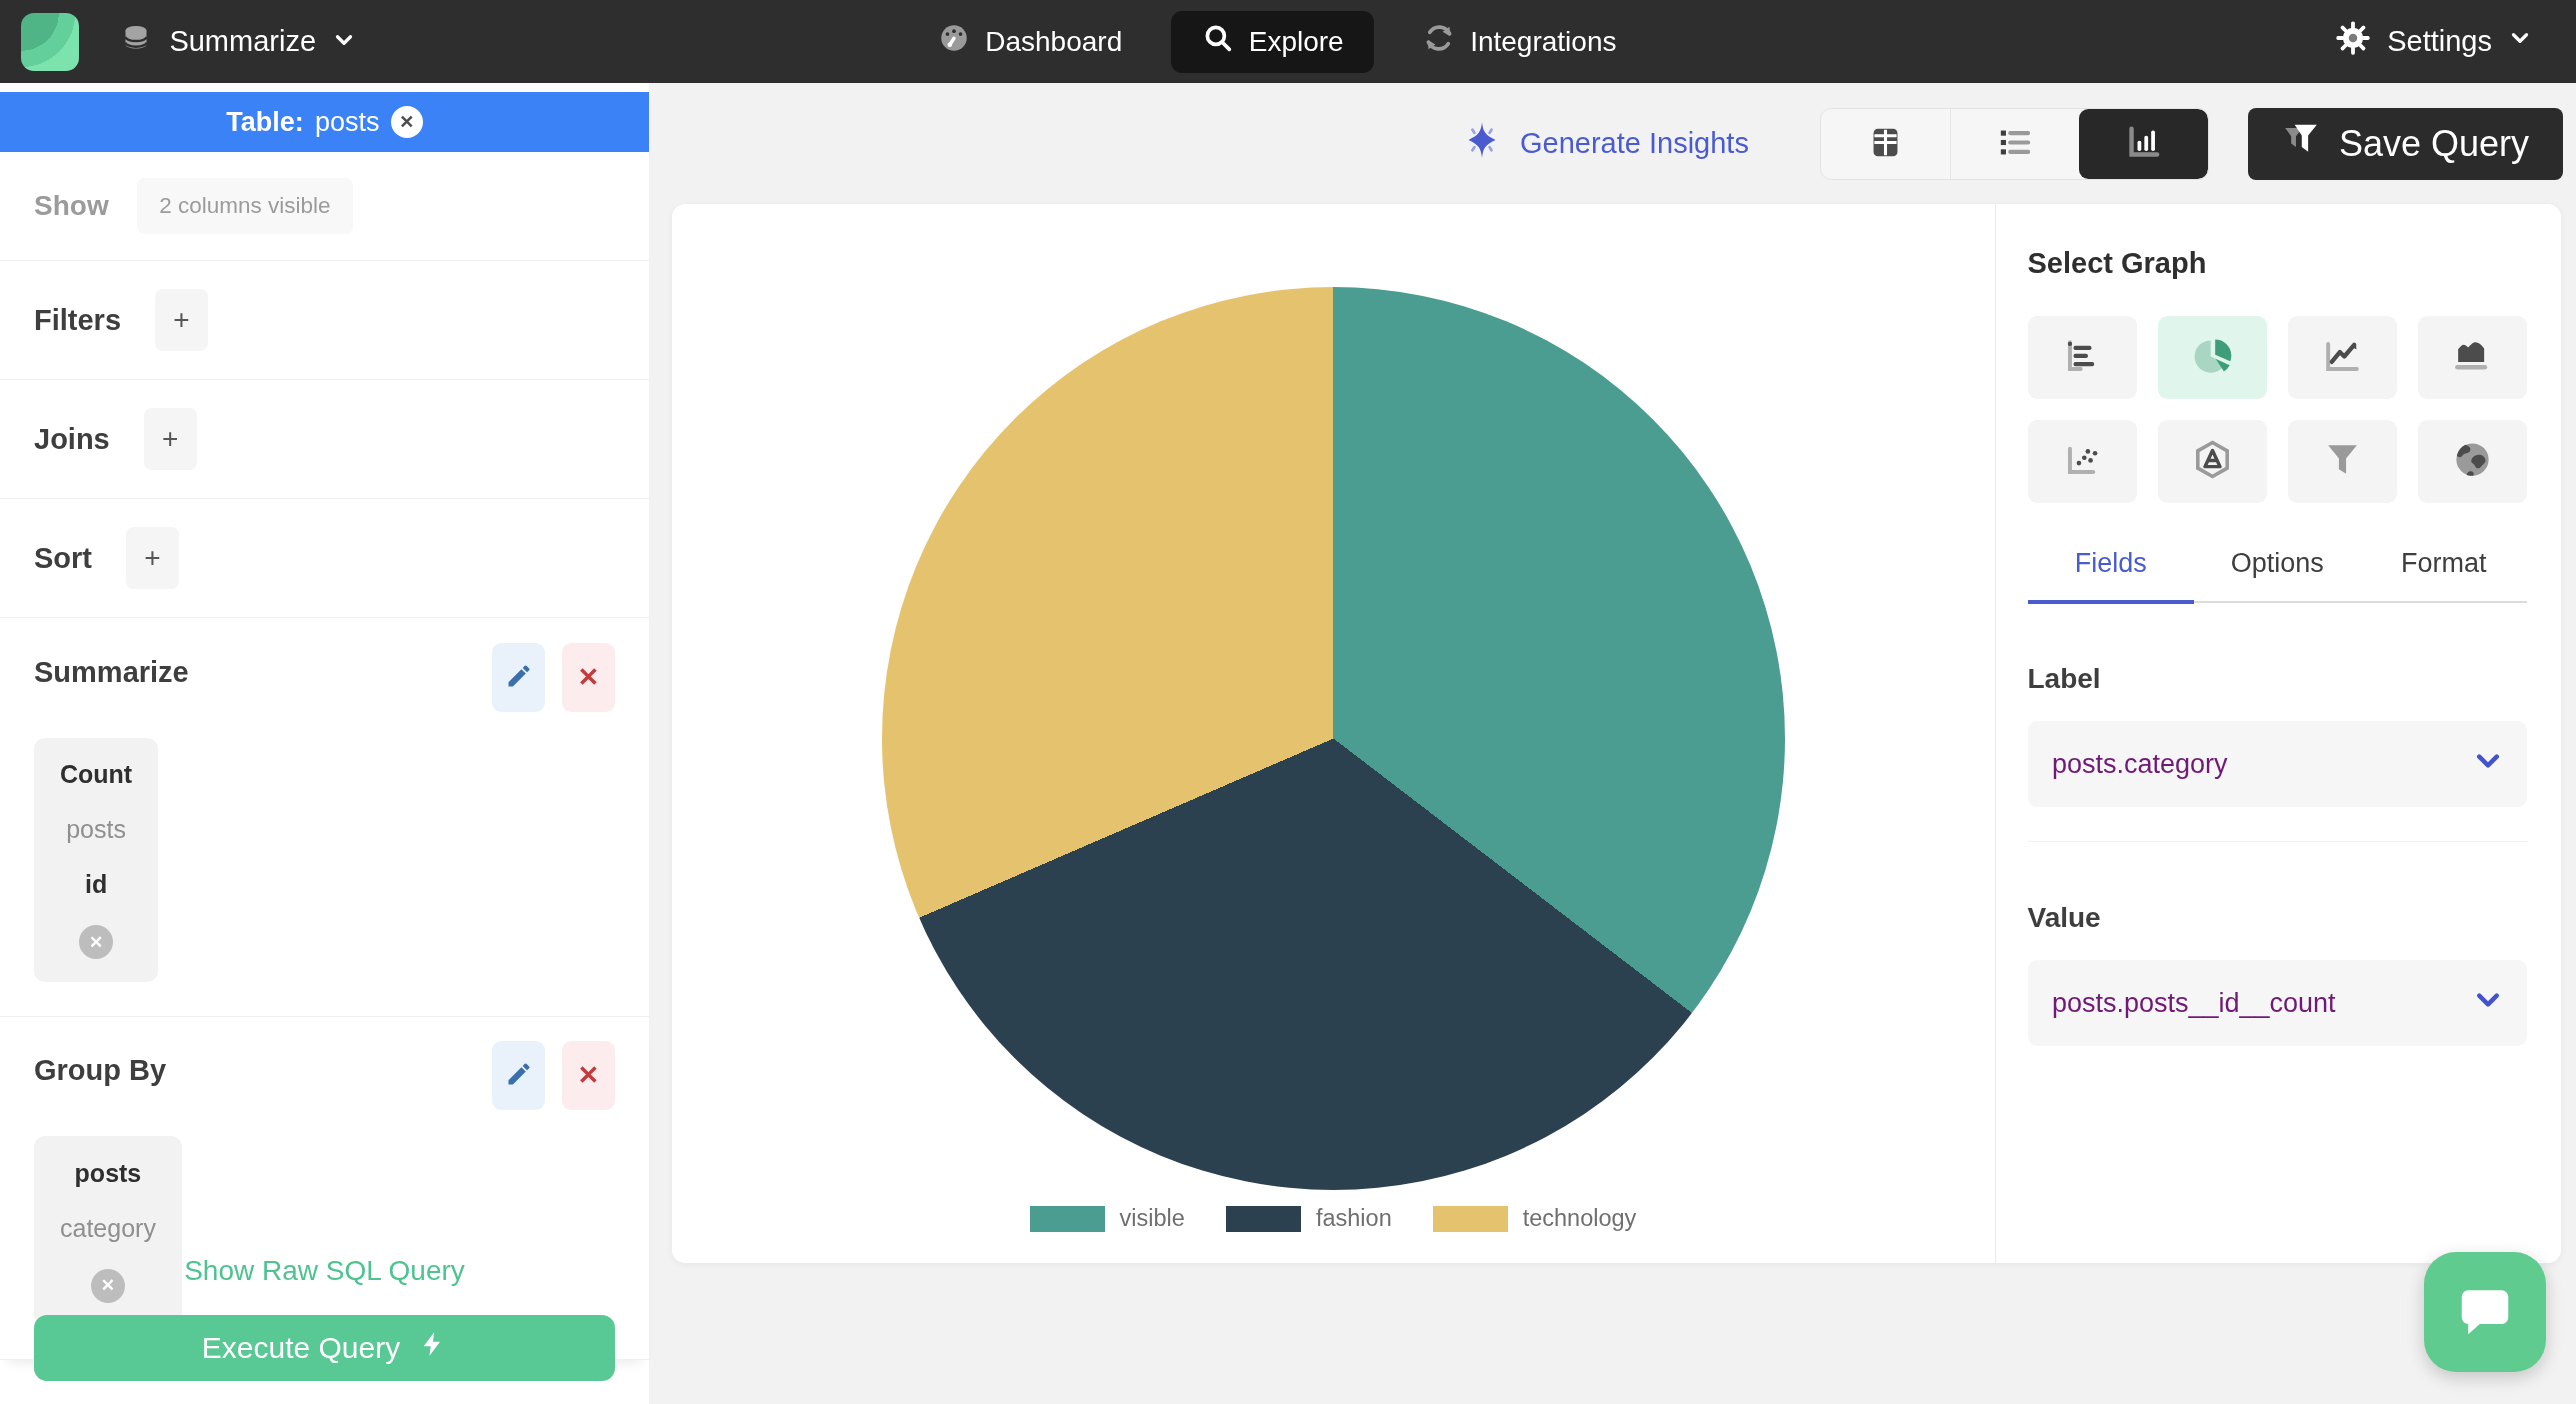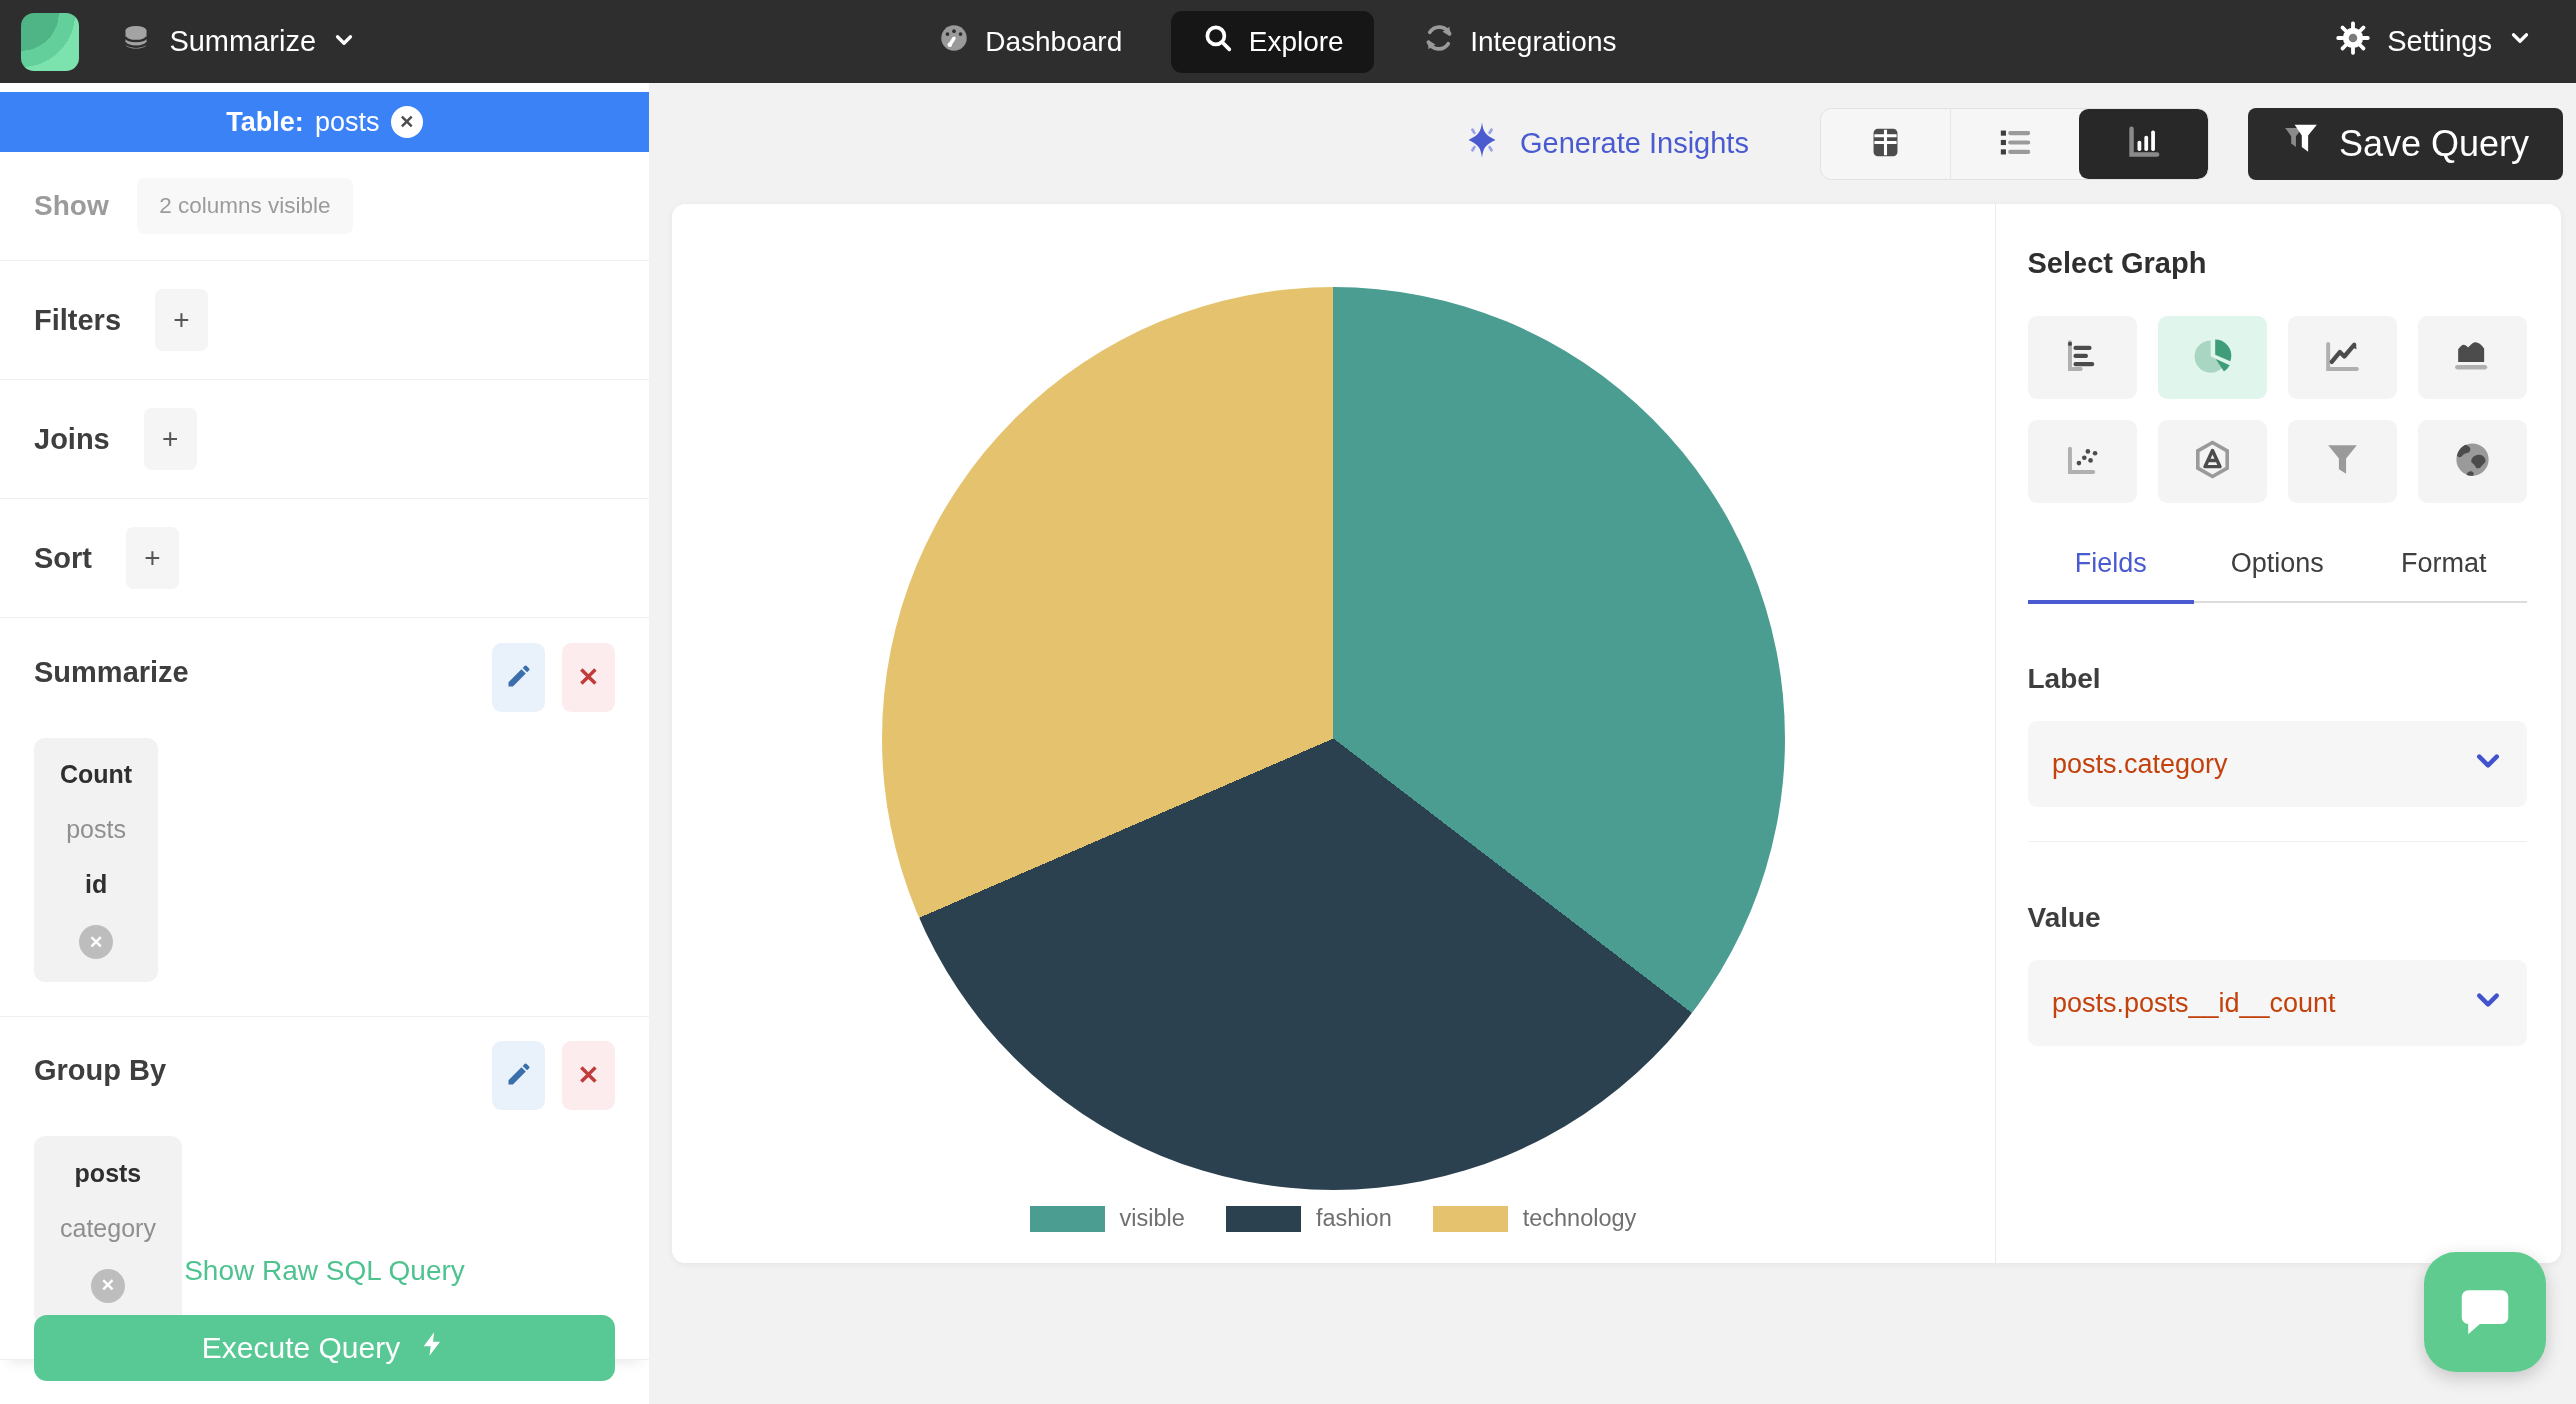--- a/index.html
+++ b/index.html
@@ -83,21 +83,21 @@
   .graph-grid { margin-top:36px; display:grid; grid-template-columns:repeat(4,1fr); gap:20.7px; }
   .gbtn { height:83px; background:#f4f4f5; border:none; border-radius:9.4px; display:flex;
           align-items:center; justify-content:center; cursor:pointer; }
   .gbtn.active { background:#e0f6ec; }
   .tabs { margin-top:45px; display:flex; border-bottom:2.8px solid #dcdcdc; }
   .tab { flex:1; text-align:center; font-size:27px; color:#3e3e3e; padding-bottom:22.5px; position:relative; cursor:pointer; }
   .tab.active { color:#4a5bd0; }
   .tab.active::after { content:''; position:absolute; left:0; right:0; bottom:-2.8px; height:3.8px; background:#4a5bd0; }
   .fld-head { margin-top:60px; font-size:28px; font-weight:700; color:#3e3e3e; }
   .dropdown { margin-top:26px; height:86px; background:#f6f6f7; border-radius:9.4px; display:flex;
-              align-items:center; justify-content:space-between; padding:0 24.4px; font-size:27px; color:#c2410c; cursor:pointer; }
+              align-items:center; justify-content:space-between; padding:0 24.4px; font-size:27px; color:#701a75; cursor:pointer; }
   .panel-divider { margin-top:34px; border-top:1.9px solid #f0f0f0; }
 
   .chat-fab { position:fixed; right:30px; bottom:32px; width:122px; height:120px; border-radius:32px;
               background:#5fcb8f; display:flex; align-items:center; justify-content:center;
               box-shadow:0 5.6px 17px rgba(0,0,0,.18); cursor:pointer; }
 </style>
 </head>
 <body>
 
 <header class="topnav">

